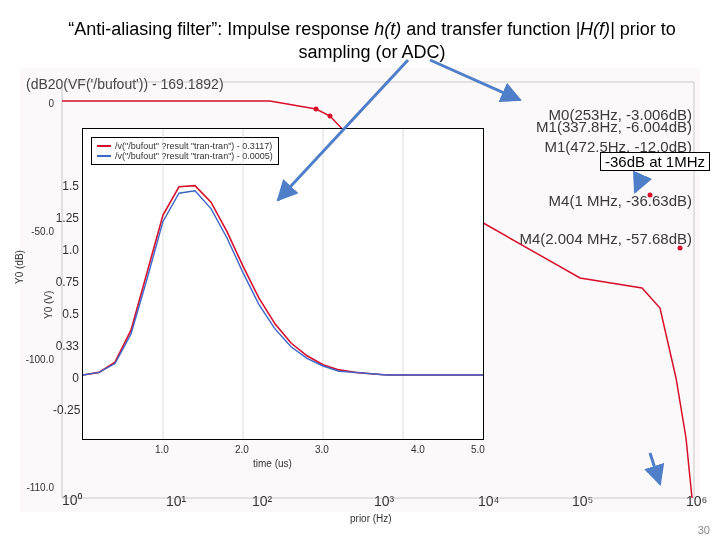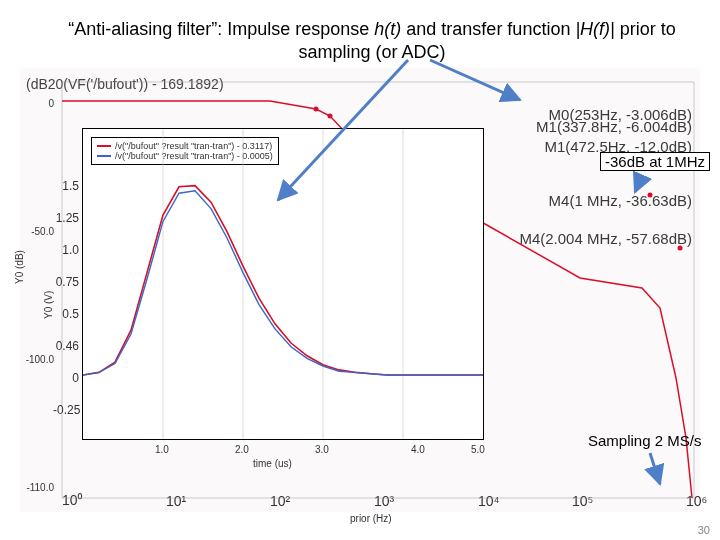--- a/index.html
+++ b/index.html
@@ -39,21 +39,21 @@
     <div class="outer-plot-title">(dB20(VF('/bufout')) - 169.1892)</div>
 
     <div class="outer-ytick" style="top:30px">0</div>
     <div class="outer-ytick" style="top:158px">-50.0</div>
     <div class="outer-ytick" style="top:286px">-100.0</div>
     <div class="outer-ytick" style="top:414px">-110.0</div>
     <div class="outer-axis-y-label">Y0 (dB)</div>
 
     <div class="outer-xtick" style="left:42px">10⁰</div>
     <div class="outer-xtick" style="left:146px">10¹</div>
-    <div class="outer-xtick" style="left:250px">10²</div>
+    <div class="outer-xtick" style="left:232px">10²</div>
     <div class="outer-xtick" style="left:354px">10³</div>
     <div class="outer-xtick" style="left:458px">10⁴</div>
     <div class="outer-xtick" style="left:552px">10⁵</div>
     <div class="outer-xtick" style="left:666px">10⁶</div>
     <div class="outer-axis-x-label">prior (Hz)</div>
 
     <svg class="outer-svg" width="680" height="444">
       <rect x="42" y="14" width="632" height="416" fill="none" stroke="#999" stroke-width="0.5"></rect>
       <path d="M42 33 L250 33 L296 41 L310 48 L325 64 L360 80 L458 152 L560 210 L622 220 L640 240 L656 310 L666 370 L672 430" fill="none" stroke="#d80e2a" stroke-width="1.5"></path>
 
@@ -92,21 +92,21 @@
       </g>
       <path id="curveA" fill="none" stroke="#d80e2a" stroke-width="1.6" d="M0.0 246.0 L16.0 243.4 L32.0 233.2 L48.0 201.2 L64.0 143.6 L80.0 86.0 L96.0 57.8 L112.0 56.6 L128.0 73.2 L144.0 102.6 L160.0 137.2 L176.0 169.2 L192.0 194.8 L208.0 214.0 L224.0 226.8 L240.0 235.8 L256.0 240.9 L272.0 243.4 L288.0 244.7 L304.0 246.0 L320.0 246.0 L360.0 246.0 L400.0 246.0"></path>
       <path id="curveB" fill="none" stroke="#3a66c9" stroke-width="1.4" d="M0.0 246.0 L16.0 243.4 L32.0 234.5 L48.0 205.0 L64.0 150.0 L80.0 92.4 L96.0 64.2 L112.0 61.7 L128.0 79.6 L144.0 109.0 L160.0 143.6 L176.0 175.6 L192.0 199.9 L208.0 217.8 L224.0 229.4 L240.0 237.0 L256.0 242.2 L272.0 243.4 L288.0 244.7 L304.0 246.0 L320.0 246.0 L360.0 246.0 L400.0 246.0"></path>
     </svg>
 
     <div class="inner-ytick" style="left:-30px;top:50px">1.5</div>
     <div class="inner-ytick" style="left:-30px;top:82px">1.25</div>
     <div class="inner-ytick" style="left:-30px;top:114px">1.0</div>
     <div class="inner-ytick" style="left:-30px;top:146px">0.75</div>
     <div class="inner-ytick" style="left:-30px;top:178px">0.5</div>
-    <div class="inner-ytick" style="left:-30px;top:210px">0.46</div>
+    <div class="inner-ytick" style="left:-30px;top:210px">0.33</div>
     <div class="inner-ytick" style="left:-30px;top:242px">0</div>
     <div class="inner-ytick" style="left:-30px;top:274px">-0.25</div>
     <div class="inner-axis-y-label">Y0 (V)</div>
 
     <div class="inner-xtick" style="left:72px">1.0</div>
     <div class="inner-xtick" style="left:152px">2.0</div>
     <div class="inner-xtick" style="left:232px">3.0</div>
     <div class="inner-xtick" style="left:328px">4.0</div>
     <div class="inner-xtick" style="left:388px">5.0</div>
     <div class="inner-axis-x-label">time (us)</div>
@@ -122,16 +122,15 @@
     <line x1="408" y1="60" x2="278" y2="200" stroke="#4f7fc8" stroke-width="3" marker-end="url(#ah)"></line>
 
     <line x1="430" y1="60" x2="520" y2="100" stroke="#4f7fc8" stroke-width="3" marker-end="url(#ah)"></line>
 
     <line x1="642" y1="176" x2="635" y2="192" stroke="#4f7fc8" stroke-width="3" marker-end="url(#ah)"></line>
 
     <line x1="650" y1="453" x2="660" y2="484" stroke="#4f7fc8" stroke-width="3" marker-end="url(#ah)"></line>
   </svg>
 
   <div class="annot box" style="left:600px;top:152px">-36dB at 1MHz</div>
-  <div class="annot" style="left:588px;top:432px">Sampling  2 MS/s</div>
 
   <div class="pagenum">30</div>
 </div>
 
 </body></html>

